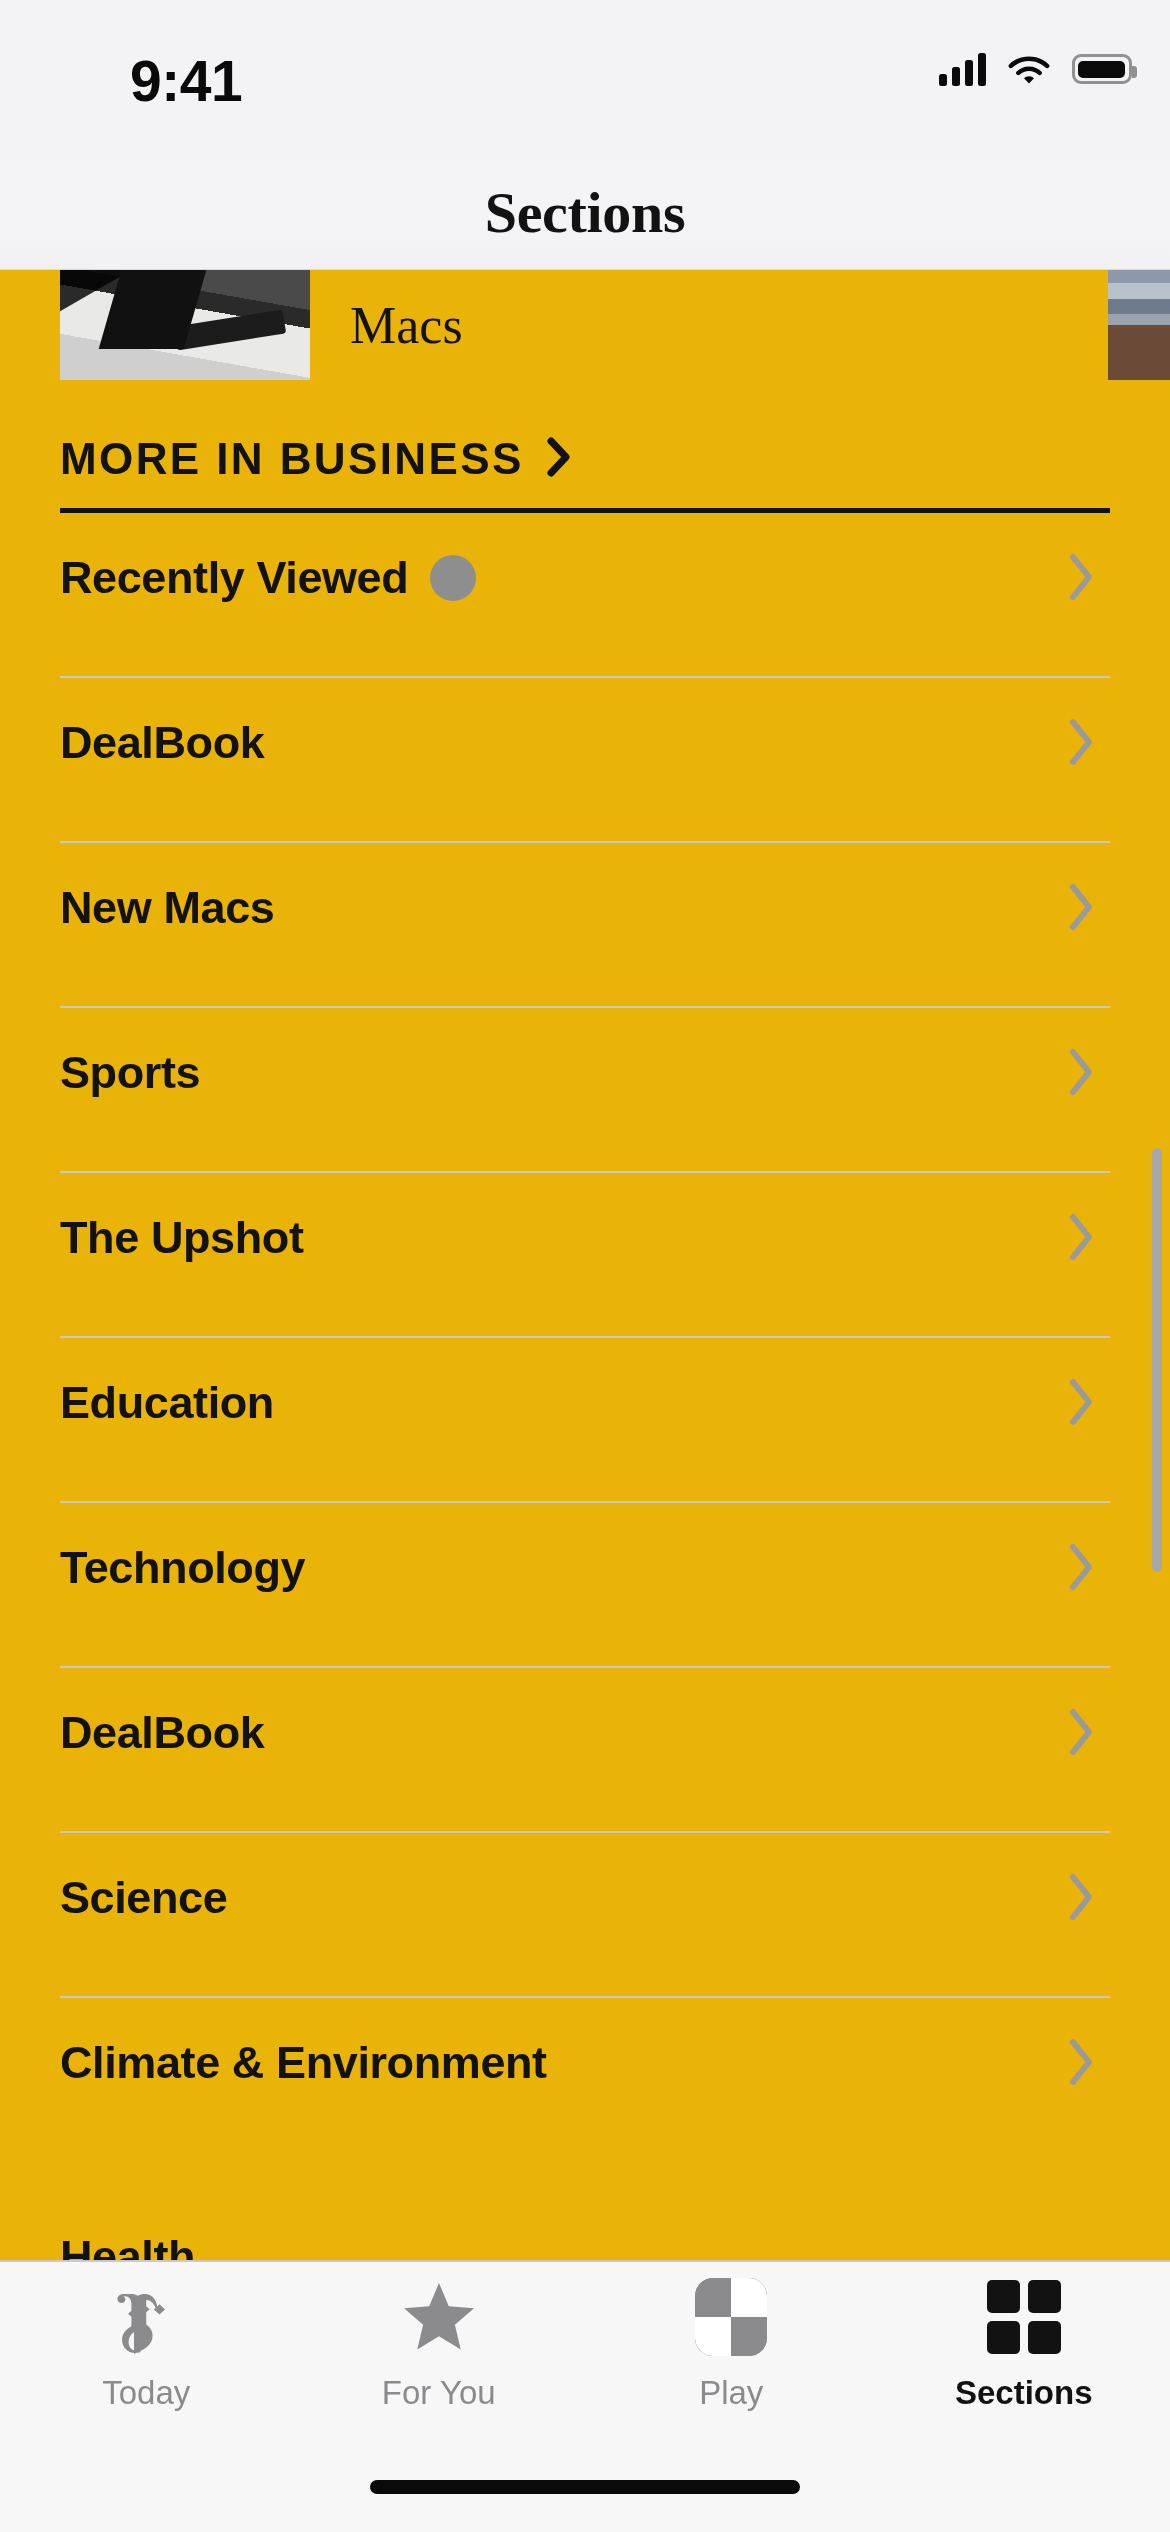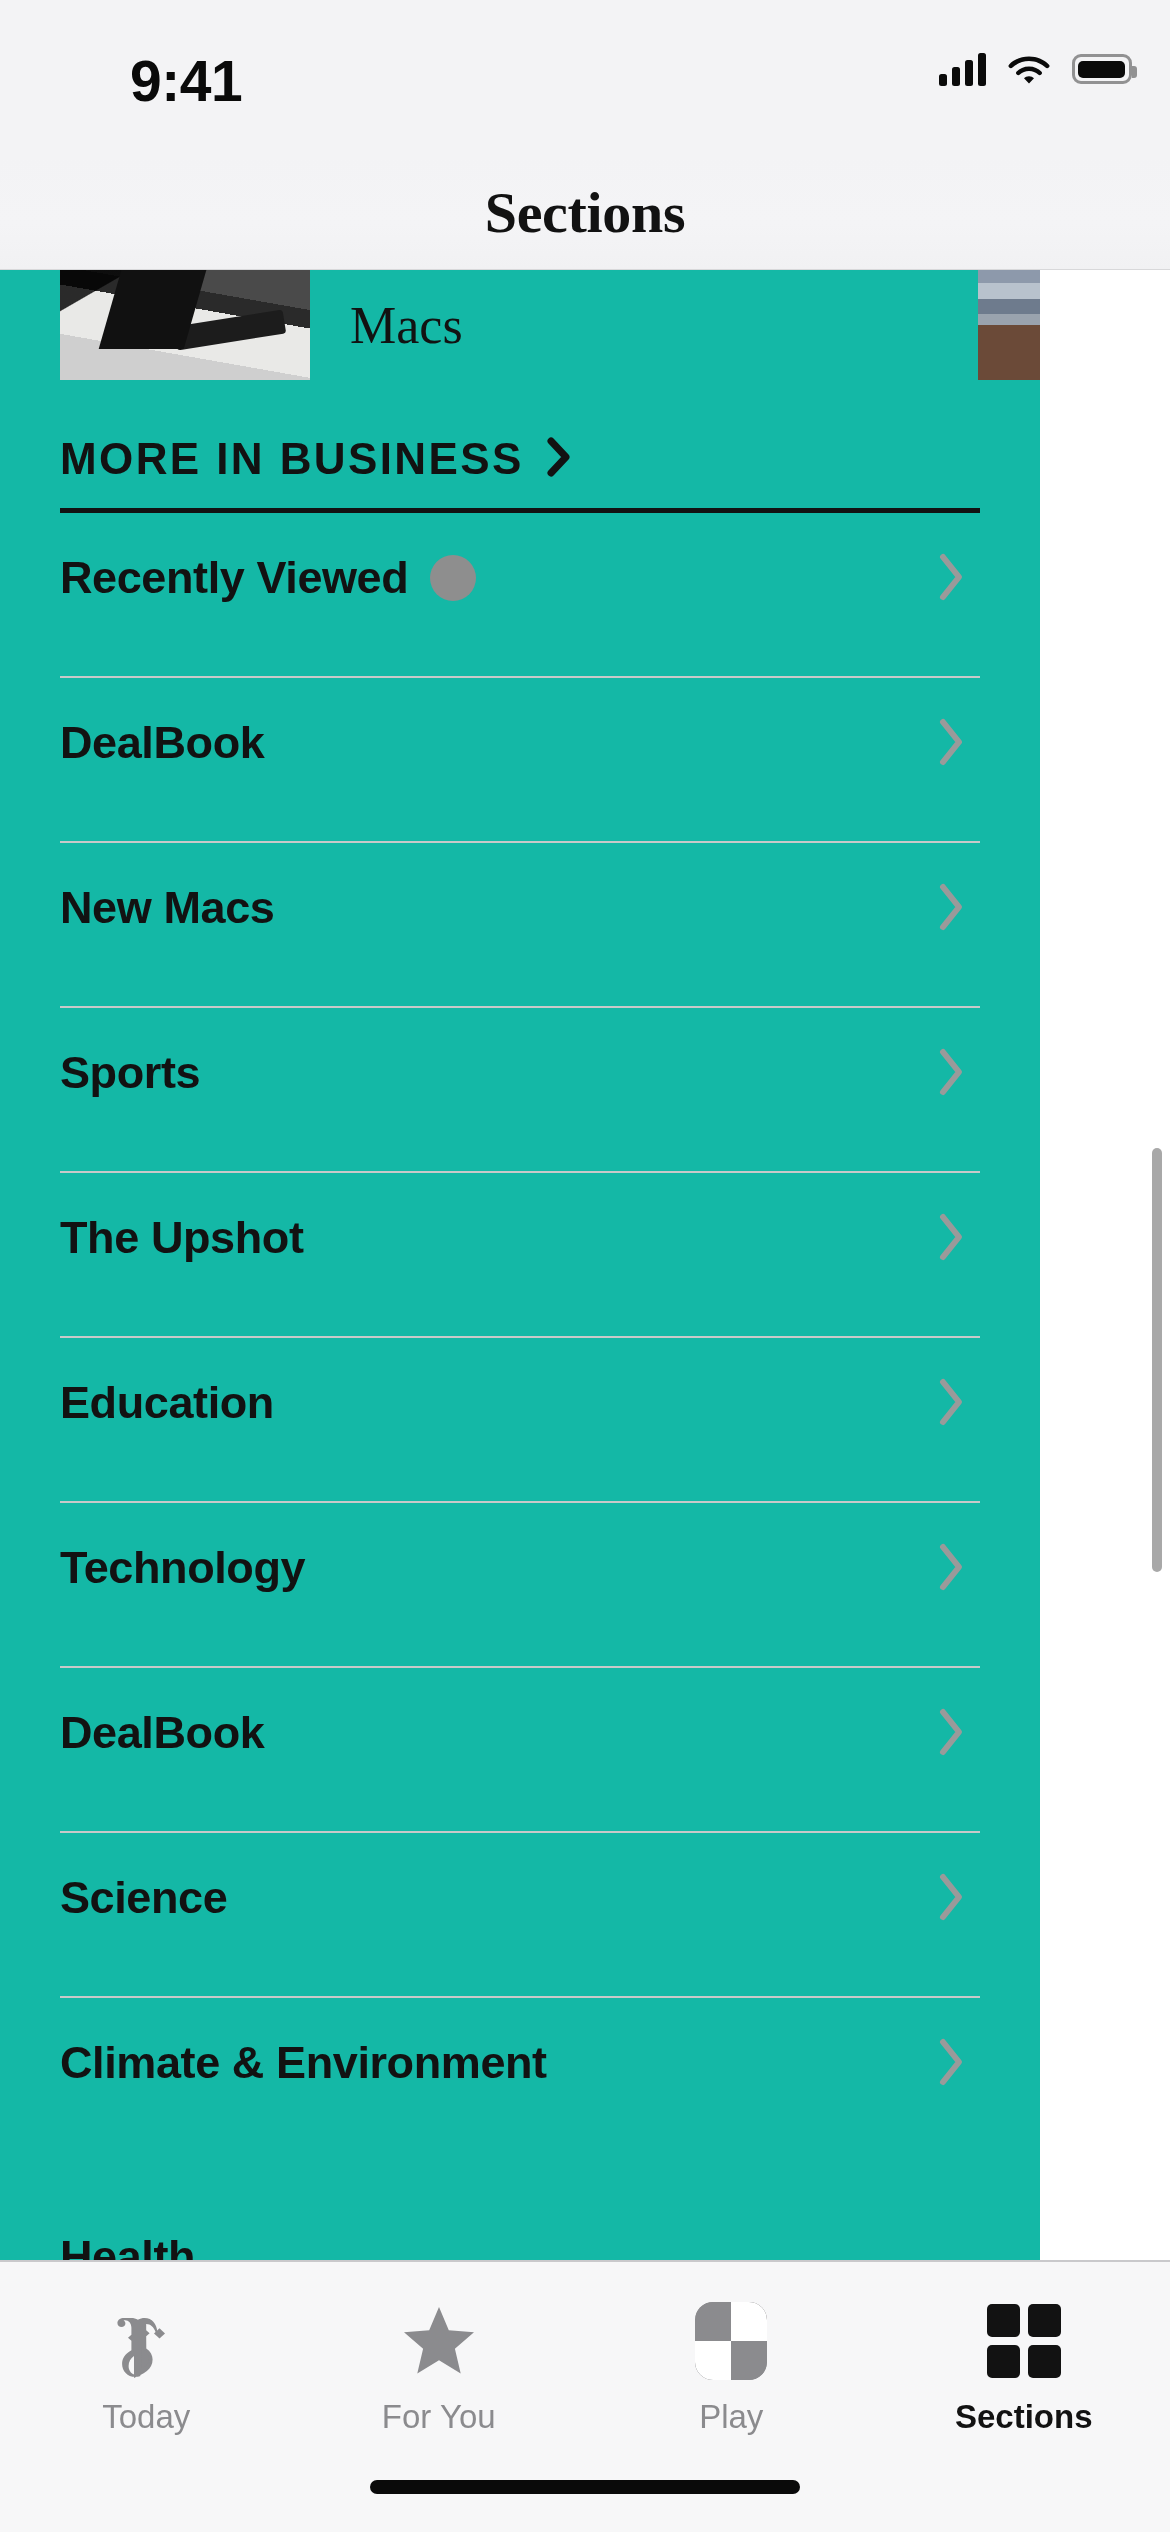--- a/index.html
+++ b/index.html
@@ -82,23 +82,23 @@
     font-size:58px;
     font-weight:700;
     color:#121212;
     letter-spacing:-0.3px;
   }
 
   
   .content {
     position:absolute;
     top:270px; left:0;
-    width:1040px;
+    width:1170px;
     height:1990px;
-    background:#14b8a6;
+    background:#eab308;
     overflow:hidden;
   }
 
   
   .carousel {
     position:relative;
     height:110px;
     padding-left:60px;
   }
   .carousel-card {
@@ -222,21 +222,21 @@
     position:absolute;
     left:0; bottom:0;
     width:1170px; height:272px;
     background:#f7f7f8;
     border-top:2px solid #c9c9cc;
     z-index:40;
   }
   .tabs {
     display:flex;
     width:100%;
-    padding-top:40px;
+    padding-top:16px;
     justify-content:center;
   }
   .tab {
     flex:1;
     display:flex; flex-direction:column;
     align-items:center; justify-content:flex-start;
     gap:18px;
   }
   .tab-ico { height:78px; display:flex; align-items:center; justify-content:center; }
   .tab-label {

